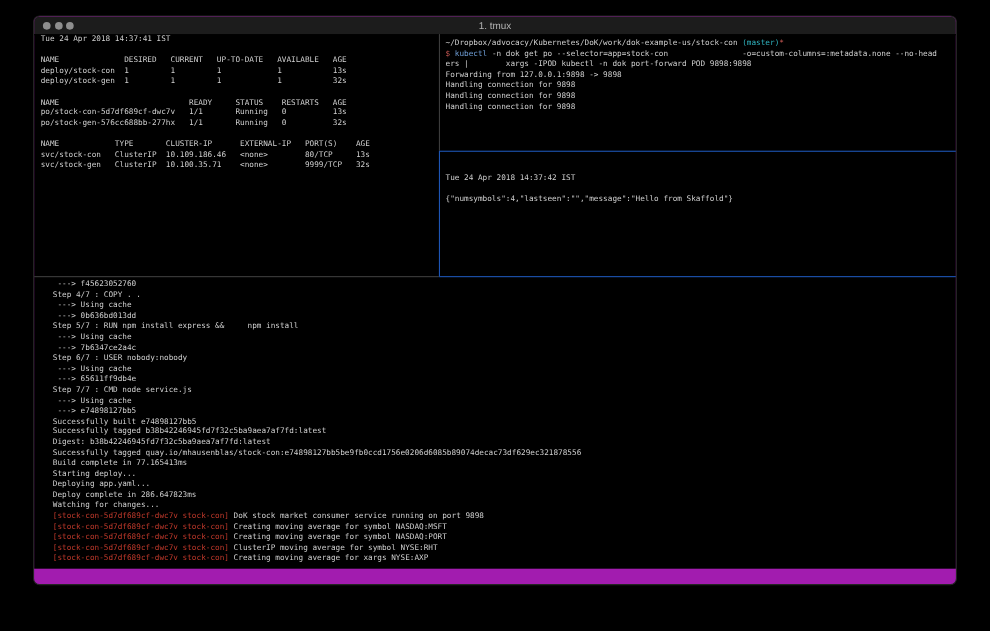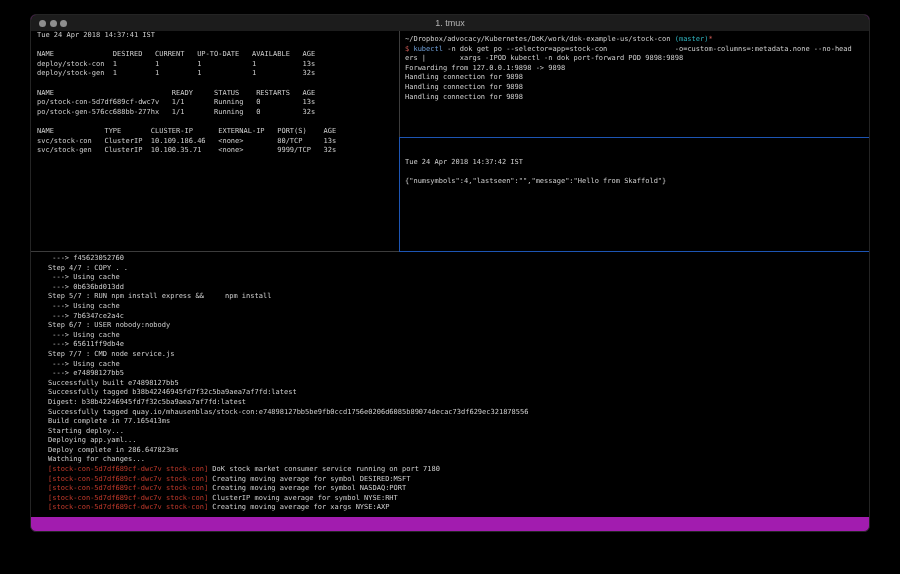--- a/index.html
+++ b/index.html
@@ -93,22 +93,22 @@
  ---&gt; e74898127bb5
 Successfully built e74898127bb5
 Successfully tagged b38b42246945fd7f32c5ba9aea7af7fd:latest
 Digest: b38b42246945fd7f32c5ba9aea7af7fd:latest
 Successfully tagged quay.io/mhausenblas/stock-con:e74898127bb5be9fb0ccd1756e0206d6085b89074decac73df629ec321878556
 Build complete in 77.165413ms
 Starting deploy...
 Deploying app.yaml...
 Deploy complete in 286.647823ms
 Watching for changes...</span>
-<span class="logred">[stock-con-5d7df689cf-dwc7v stock-con]</span><span> DoK stock market consumer service running on port 7180</span>
-<span class="logred">[stock-con-5d7df689cf-dwc7v stock-con]</span><span> Creating moving average for symbol DESIRED:MSFT</span>
+<span class="logred">[stock-con-5d7df689cf-dwc7v stock-con]</span><span> DoK stock market consumer service running on port 9898</span>
+<span class="logred">[stock-con-5d7df689cf-dwc7v stock-con]</span><span> Creating moving average for symbol NASDAQ:MSFT</span>
 <span class="logred">[stock-con-5d7df689cf-dwc7v stock-con]</span><span> Creating moving average for symbol NASDAQ:PORT</span>
 <span class="logred">[stock-con-5d7df689cf-dwc7v stock-con]</span><span> ClusterIP moving average for symbol NYSE:RHT</span>
 <span class="logred">[stock-con-5d7df689cf-dwc7v stock-con]</span><span> Creating moving average for xargs NYSE:AXP</span></pre>
     </div>
 
     <div class="div-v-gray"></div>
     <div class="div-v-blue"></div>
     <div class="div-h-blue-mid"></div>
     <div class="div-h-gray-bot"></div>
     <div class="div-h-blue-bot"></div>

